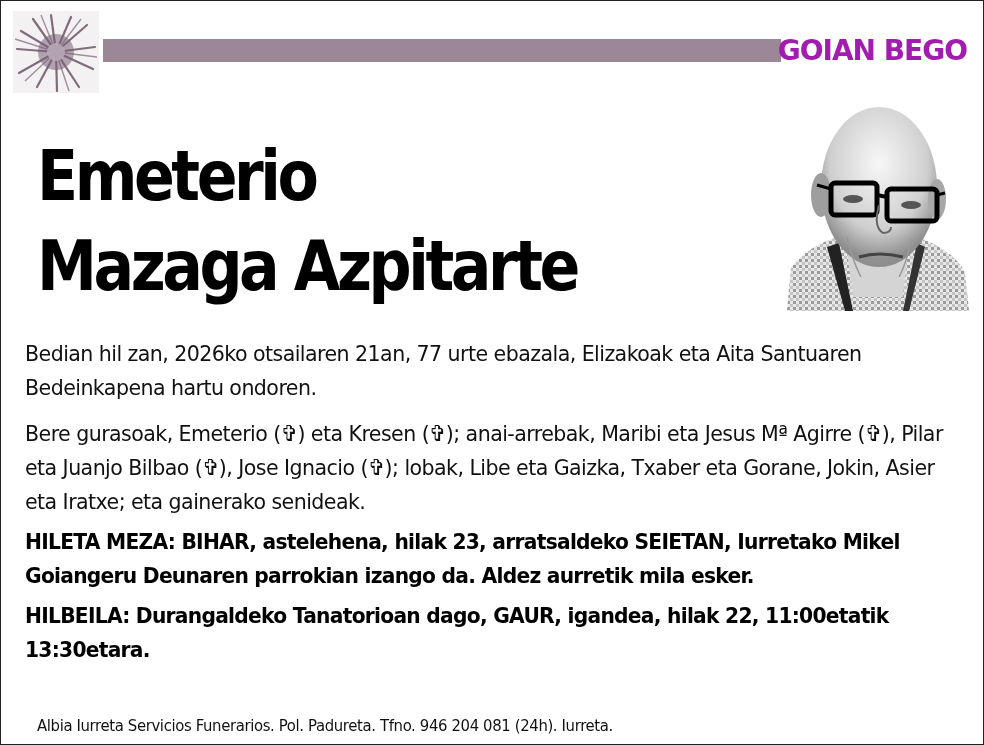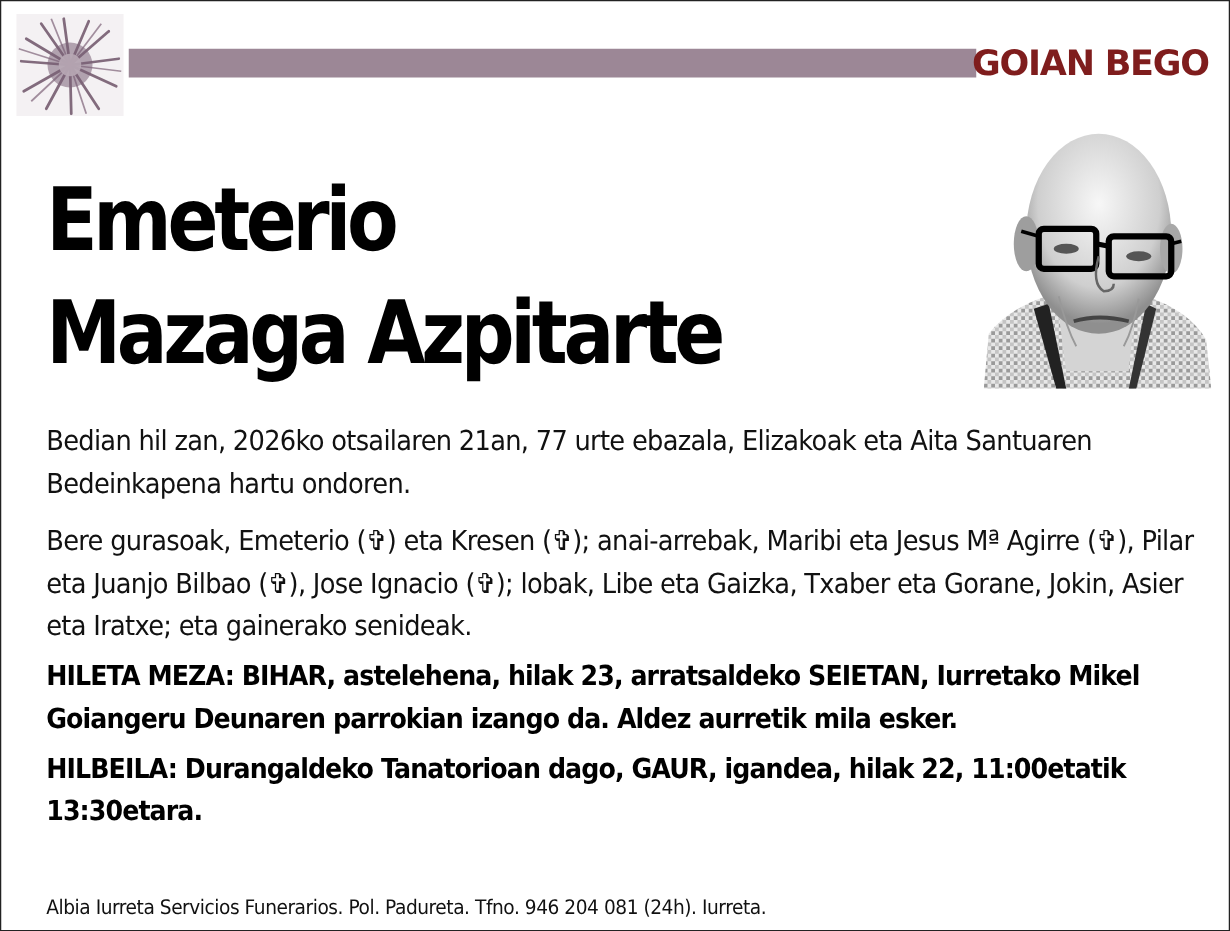--- a/index.html
+++ b/index.html
@@ -38,21 +38,21 @@
       background: #9c8796;
     }
     .brand {
       position: absolute;
       right: 16px;
       top: 30px;
       font-family: "DejaVu Sans", sans-serif;
       font-weight: bold;
       font-size: 28px;
       letter-spacing: -1px;
-      color: #7f1d1d;
+      color: #a21caf;
       line-height: 40px;
     }
     
     .name {
       position: absolute;
       left: 36px;
       top: 130px;
       margin: 0;
       font-family: "DejaVu Sans", sans-serif;
       font-weight: bold;
@@ -68,21 +68,21 @@
     .portrait {
       position: absolute;
       left: 786px;
       top: 96px;
       width: 182px;
       height: 214px;
     }
     
     .body {
       position: absolute;
-      left: 36px;
+      left: 24px;
       top: 336px;
       width: 930px;
     }
     .para {
       margin: 0 0 12px 0;
       font-family: "DejaVu Sans", sans-serif;
       font-size: 22px;
       line-height: 34px;
       color: #111111;
       letter-spacing: -0.6px;

